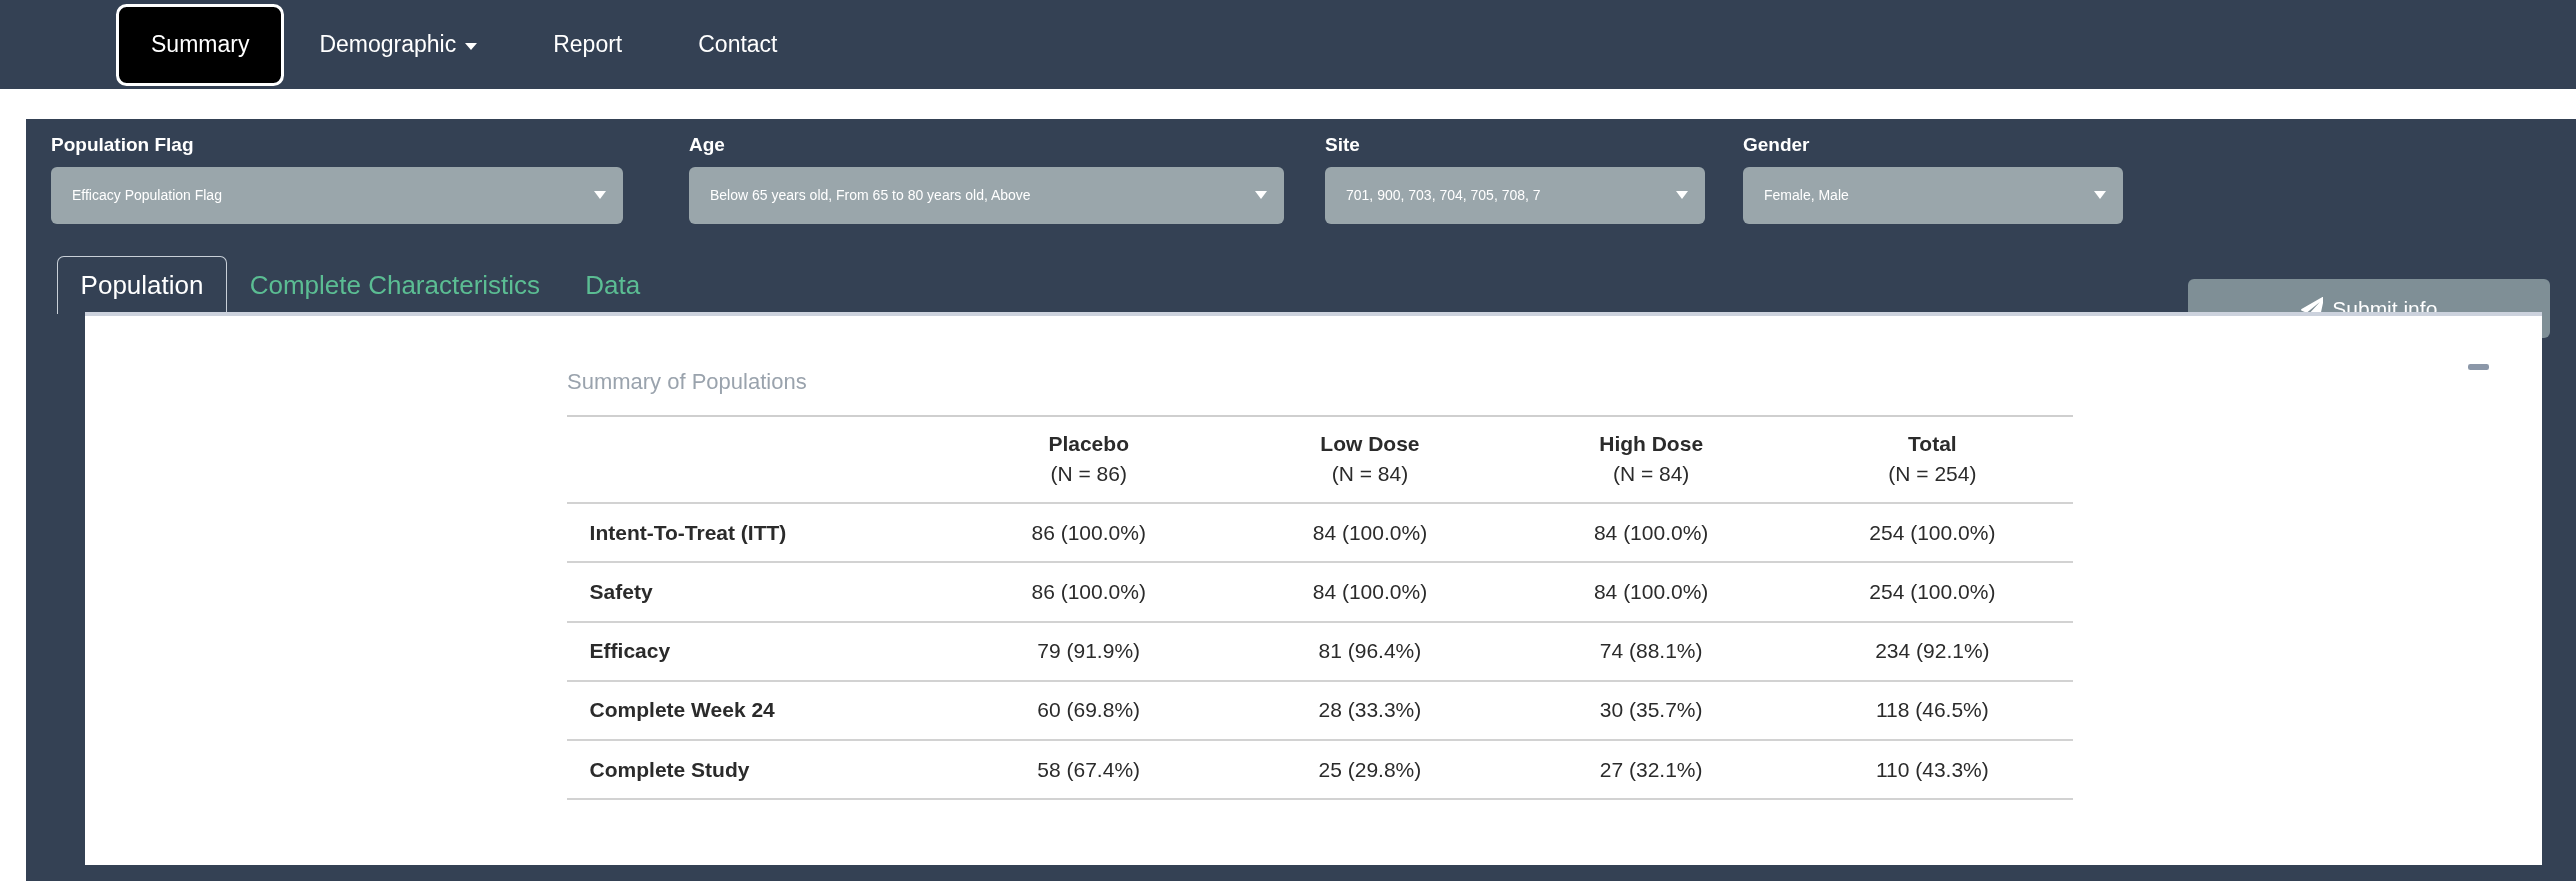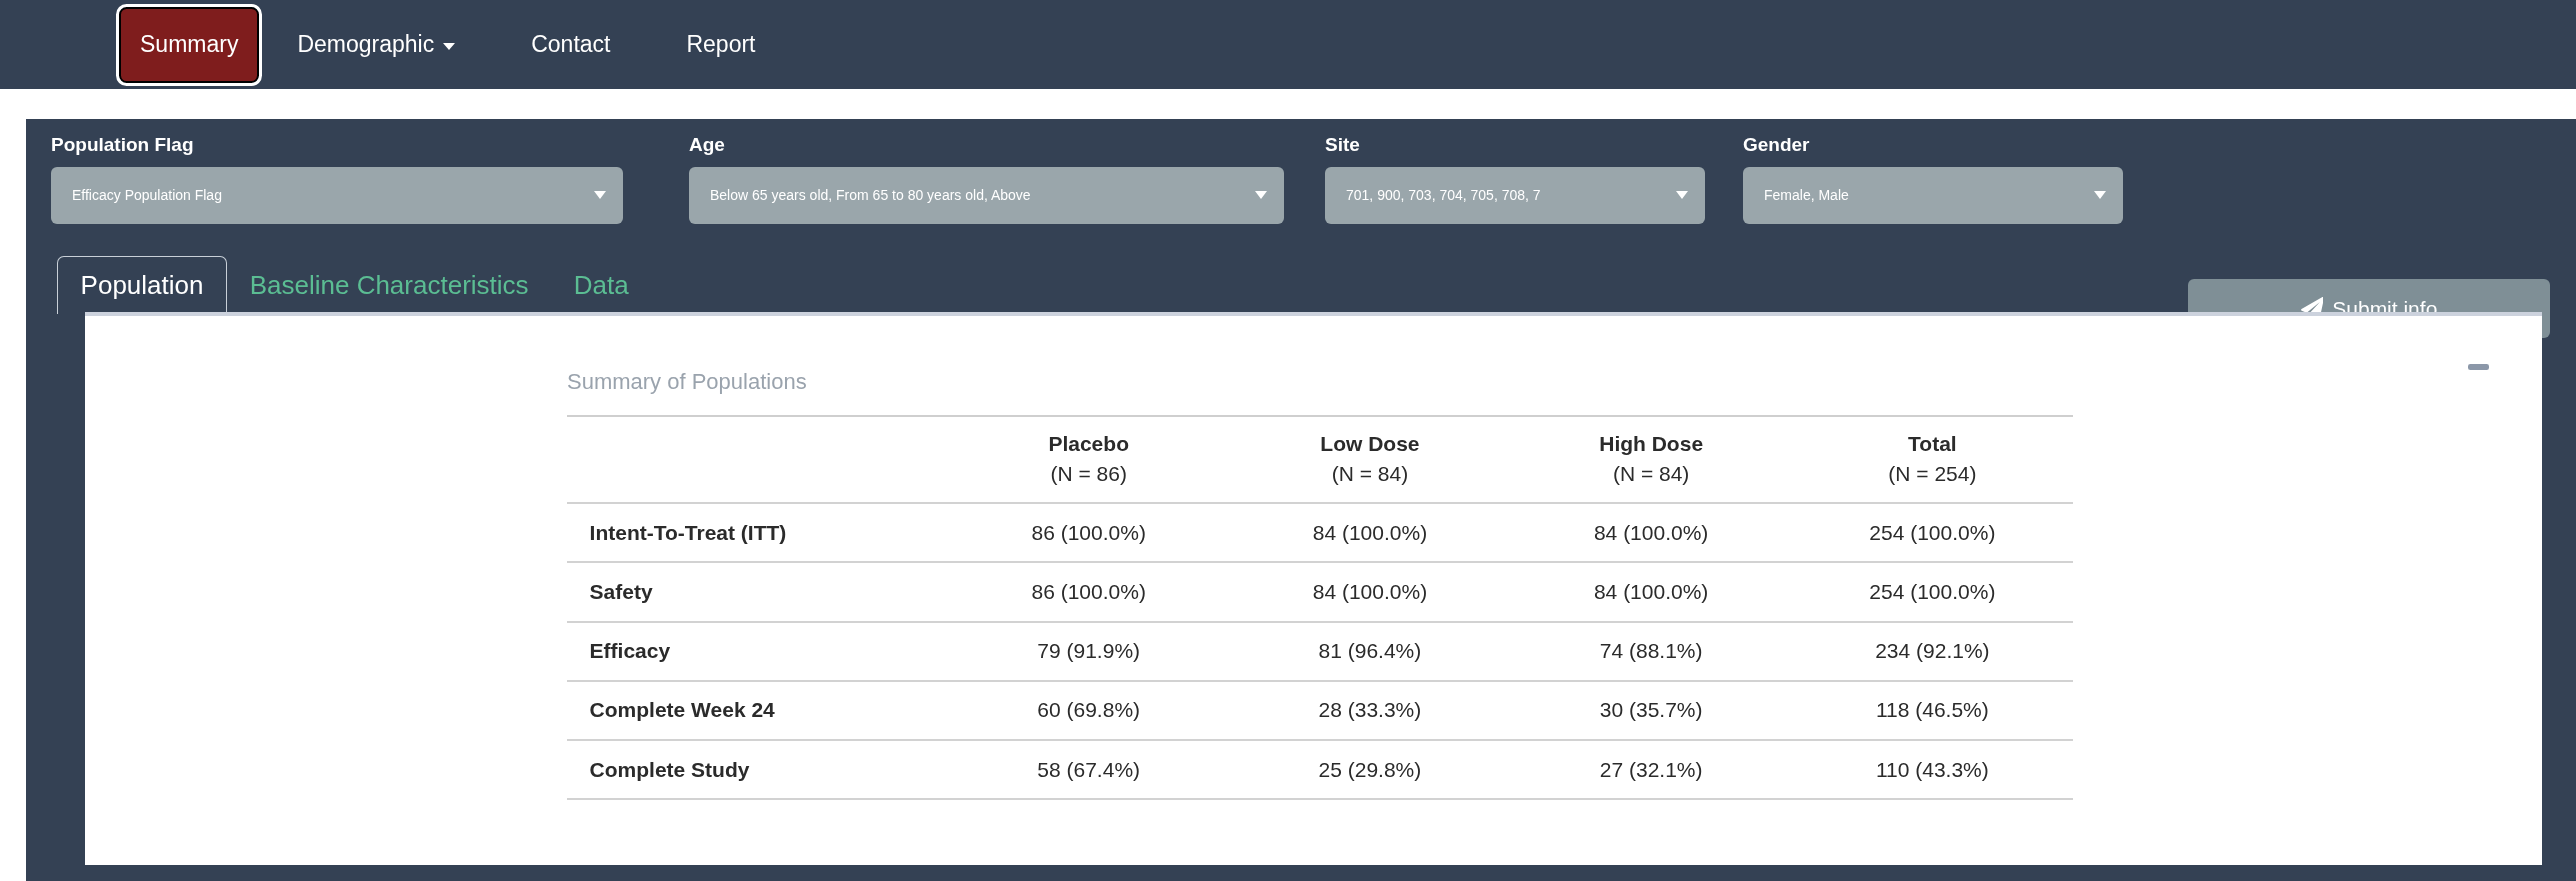--- a/index.html
+++ b/index.html
@@ -37,27 +37,27 @@
     font-size: 23px;
     color: #ffffff;
     padding: 0 38px;
     height: 89px;
     display: flex;
     align-items: center;
     white-space: nowrap;
     cursor: pointer;
   }
   .nav-item.active {
-    background: #7f1d1d;
+    background: #000000;
     border: 2.3px solid #000000;
     outline: 3px solid #ffffff;
     border-radius: 7.5px;
     height: 72px;
     margin-top: 0px;
-    padding: 0 19px;
+    padding: 0 30px;
   }
   .caret-down {
     display: inline-block;
     width: 0; height: 0;
     border-left: 6.8px solid transparent;
     border-right: 6.8px solid transparent;
     border-top: 7.5px solid #ffffff;
     margin-left: 9px;
     position: relative;
     top: 2.3px;
@@ -234,24 +234,24 @@
   <div class="navbar">
     <div class="nav-items">
       <div class="nav-item active">
         <span>Summary</span>
       </div>
       <div class="nav-item">
         <span>Demographic</span>
         <span class="caret-down"></span>
       </div>
       <div class="nav-item">
+        <span>Report</span>
+      </div>
+      <div class="nav-item">
         <span>Contact</span>
-      </div>
-      <div class="nav-item">
-        <span>Report</span>
       </div>
     </div>
   </div>
 
   <div class="dark-panel">
 
     <div class="filter-bar">
 
       <div class="filter-group fg-pop">
         <div class="filter-label">Population Flag</div>
@@ -291,21 +291,21 @@
         <path fill="#ffffff" d="M476 3L12 270c-17 10-15 35 3 42l114 44 299-241-245 263 0 90c0 19 23 28 35 14l64-71 120 47c13 5 28-3 31-17l89-414c4-17-13-31-46-24z"></path>
       </svg>
       <span class="submit-label">Submit info</span>
     </button>
 
     <div class="tabs">
       <div class="tab active">
         <span>Population</span>
       </div>
       <div class="tab">
-        <span>Baseline Characteristics</span>
+        <span>Complete Characteristics</span>
       </div>
       <div class="tab">
         <span>Data</span>
       </div>
     </div>
 
     <div class="card">
       <div class="minimize-icon"></div>
 
       <div class="table-wrap">

